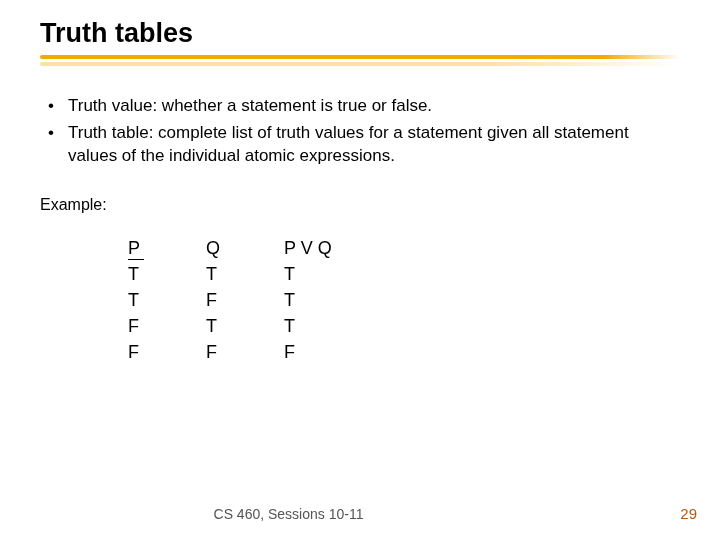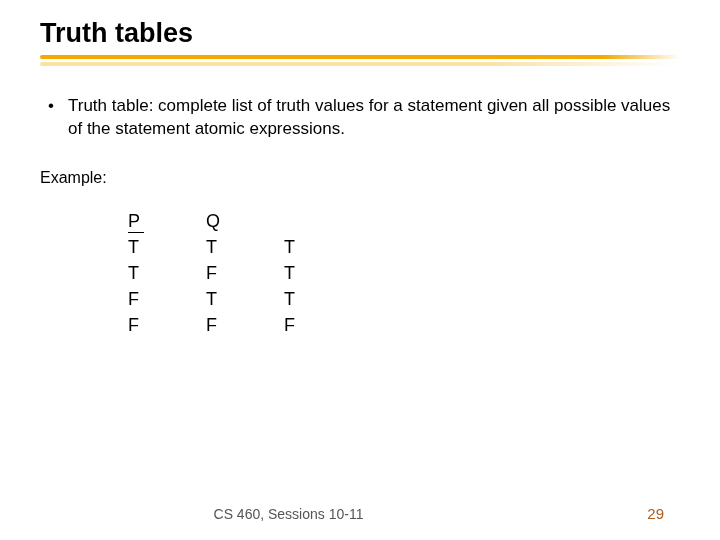--- a/index.html
+++ b/index.html
@@ -77,42 +77,44 @@
       bottom: 18px;
       left: 0;
       width: 577px;
       display: flex;
       justify-content: center;
       font-size: 14px;
       color: #555;
     }
     .pagenum {
       position: absolute;
-      right: 56px;
+      right: 23px;
       bottom: 18px;
       font-size: 15px;
       color: #b05c1a;
     }
   </style>
 </head>
 <body>
 
 <div class="title">Truth tables</div>
 <div class="underline"></div>
 
 <ul class="bullets">
-  <li>Truth table: complete list of truth values for a statement given all possible values of the statement atomic expressions.</li>
+  <li>Truth value: whether a statement is true or false.</li>
+  <li>Truth table: complete list of truth values for a statement given all statement values of the individual atomic expressions.</li>
 </ul>
 
 <div class="example-label">Example:</div>
 
 <div class="truth-table">
   <div class="trow">
     <div class="c1"><span class="header-underline">P</span></div>
     <div class="c2"><span>Q</span></div>
+    <div class="c3"><span>P V Q</span></div>
   </div>
   <div class="trow">
     <div class="c1">T</div>
     <div class="c2">T</div>
     <div class="c3">T</div>
   </div>
   <div class="trow">
     <div class="c1">T</div>
     <div class="c2">F</div>
     <div class="c3">T</div>

